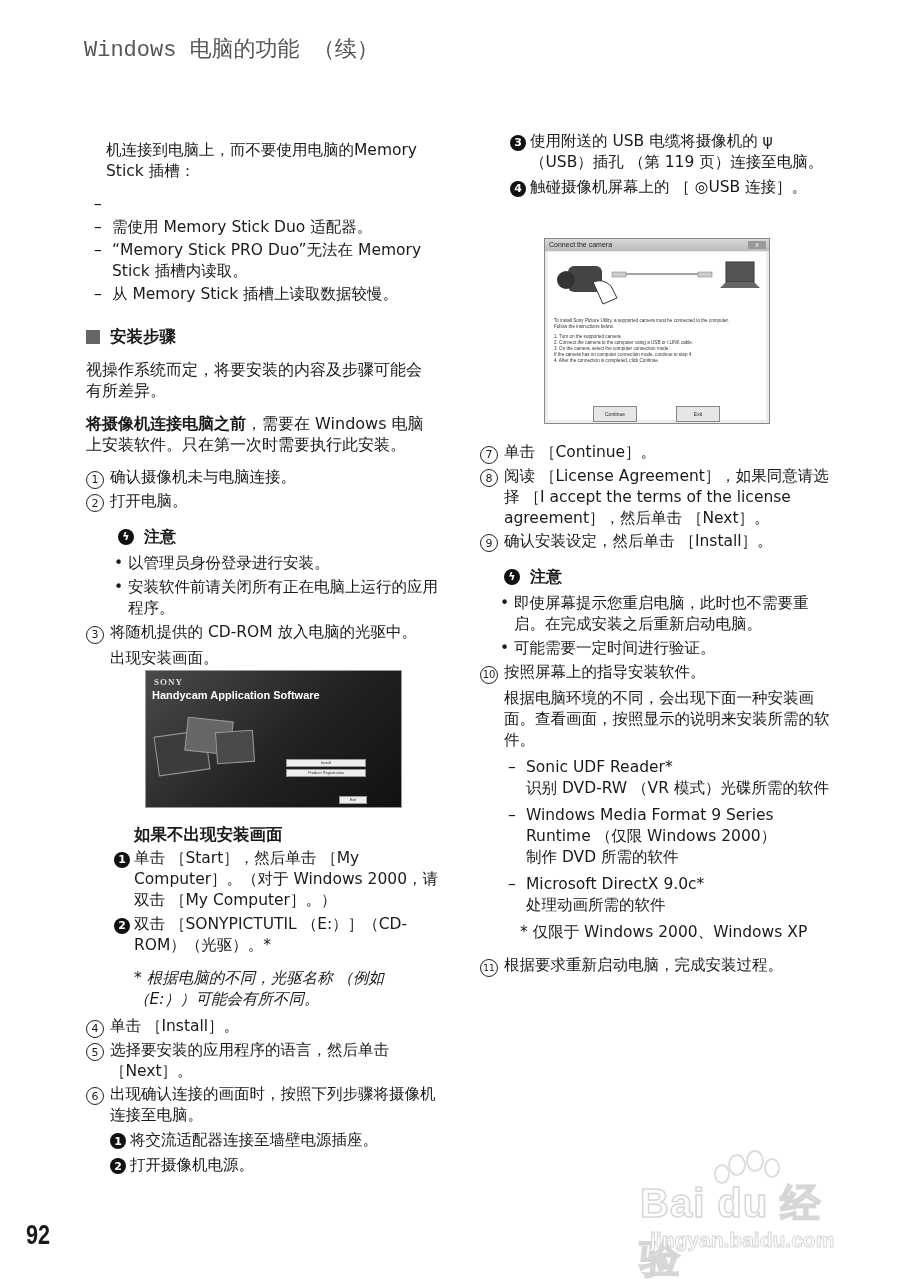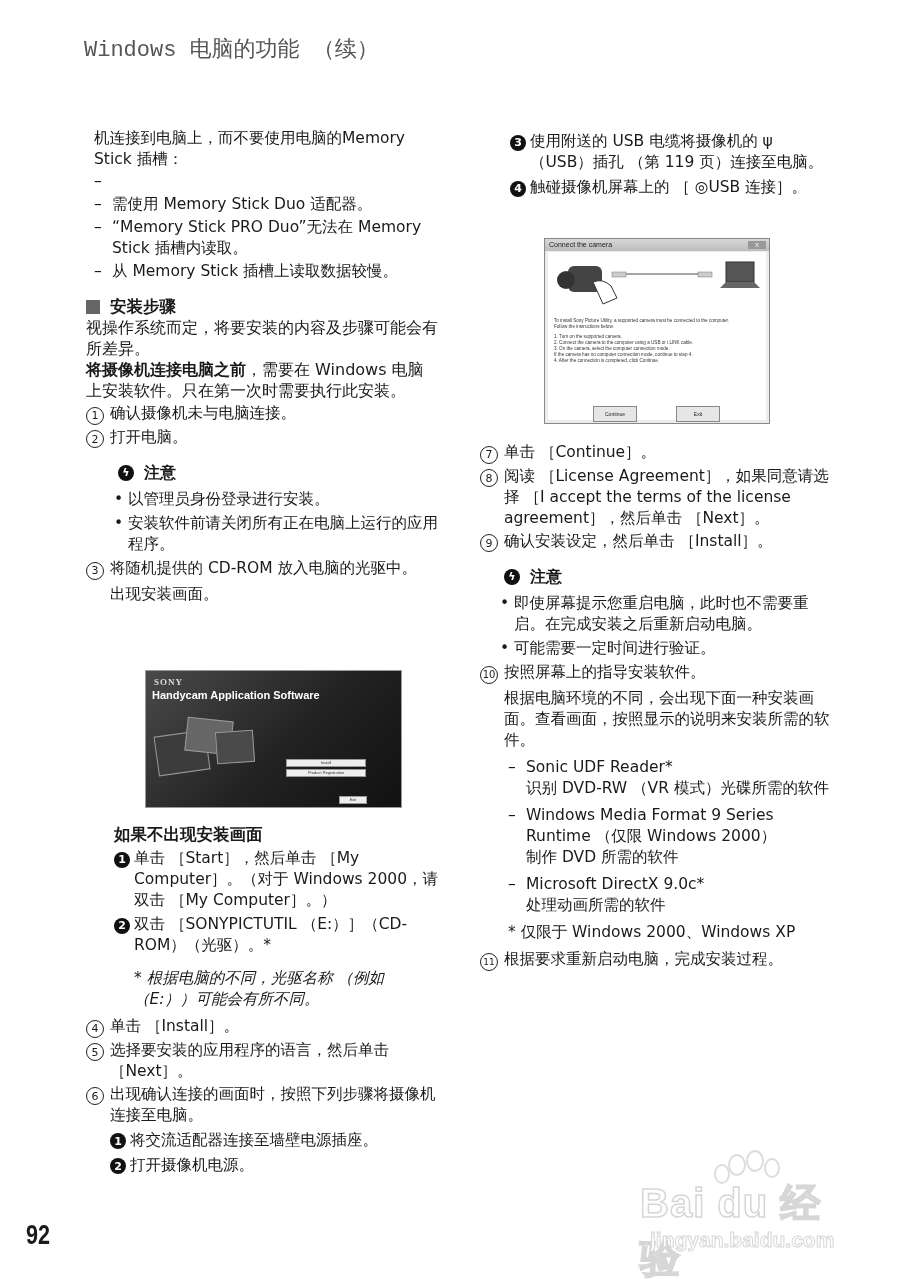--- a/index.html
+++ b/index.html
@@ -3,24 +3,24 @@
 <meta charset="utf-8">
 <style>
   html, body { margin:0; padding:0; background:#ffffff; }
   body { width:900px; height:1280px; position:relative; overflow:hidden;
          font-family: "DejaVu Sans", sans-serif; color:#1a1a1a; }
   .header-title { position:absolute; left:84px; top:34px; font-size:22px; color:#555;
                   font-family: "Liberation Mono", "DejaVu Sans Mono", monospace; letter-spacing:0px; }
   .col { position:absolute; font-size:15.5px; line-height:21px; }
   .col-left { left:94px; top:128px; width:345px; }
   .col-right { left:480px; top:128px; width:350px; }
-  .p { margin:0; }
+  .p { margin:12px; }
   .dash-item { display:flex; margin:1px 0 2px 0; }
   .dash-item .mk { width:18px; flex:none; }
-  .section-head { display:flex; align-items:center; gap:10px; font-size:16.5px; margin-top:14px; font-weight:bold; }
+  .section-head { display:flex; align-items:center; gap:10px; font-size:16.5px; margin-top:21px; font-weight:bold; }
   .square { width:14px; height:14px; background:#666; display:inline-block; }
   .bold { font-weight:bold; }
   .step { display:flex; margin-top:2px; }
   .step .num { width:24px; flex:none; font-size:16px; }
   .note-head { display:flex; align-items:center; gap:10px; margin:14px 0 6px 24px; font-weight:bold; font-size:16px; }
   .note-icon { width:16px; height:16px; border-radius:50%; background:#111; color:#fff;
                font-size:11px; display:inline-flex; align-items:center; justify-content:center; }
   .bullet { display:flex; margin-left:20px; margin-bottom:3px; }
   .bullet .mk { width:14px; flex:none; }
   .substep { display:flex; margin-top:3px; }
@@ -117,21 +117,21 @@
   <div class="app">Handycam Application Software</div>
   <div class="photo" style="left:10px;top:62px;width:50px;height:38px;transform:rotate(-8deg);background:#3c3c3c;"></div>
   <div class="photo" style="left:40px;top:48px;width:44px;height:32px;transform:rotate(6deg);background:#666;"></div>
   <div class="photo" style="left:70px;top:60px;width:36px;height:30px;transform:rotate(-4deg);background:#4a4a4a;"></div>
   <div class="btn" style="top:88px;">Install</div>
   <div class="btn" style="top:98px;">Product Registration</div>
   <div class="exit">Exit</div>
 </div>
 
 <div class="col" style="left:114px;top:824px;width:330px;">
-  <div style="font-weight:bold;font-size:16.5px;margin-bottom:2px;">如果不出现安装画面</div>
+  <div style="font-weight:bold;font-size:16.5px;margin-bottom:2px;margin-left:20px;">如果不出现安装画面</div>
   <div class="substep">
       <span class="num"><span class="bnum">1</span></span>
       <span>单击 ［Start］，然后单击 ［My Computer］。（对于 Windows 2000，请双击 ［My Computer］。）</span>
     </div>
   <div class="substep">
       <span class="num"><span class="bnum">2</span></span>
       <span>双击 ［SONYPICTUTIL （E:）］（CD-ROM）（光驱）。*</span>
     </div>
   <p class="p" style="margin:12px 0 0 20px;font-style:italic;">* 根据电脑的不同，光驱名称 （例如 （E:））可能会有所不同。</p>
 </div>

